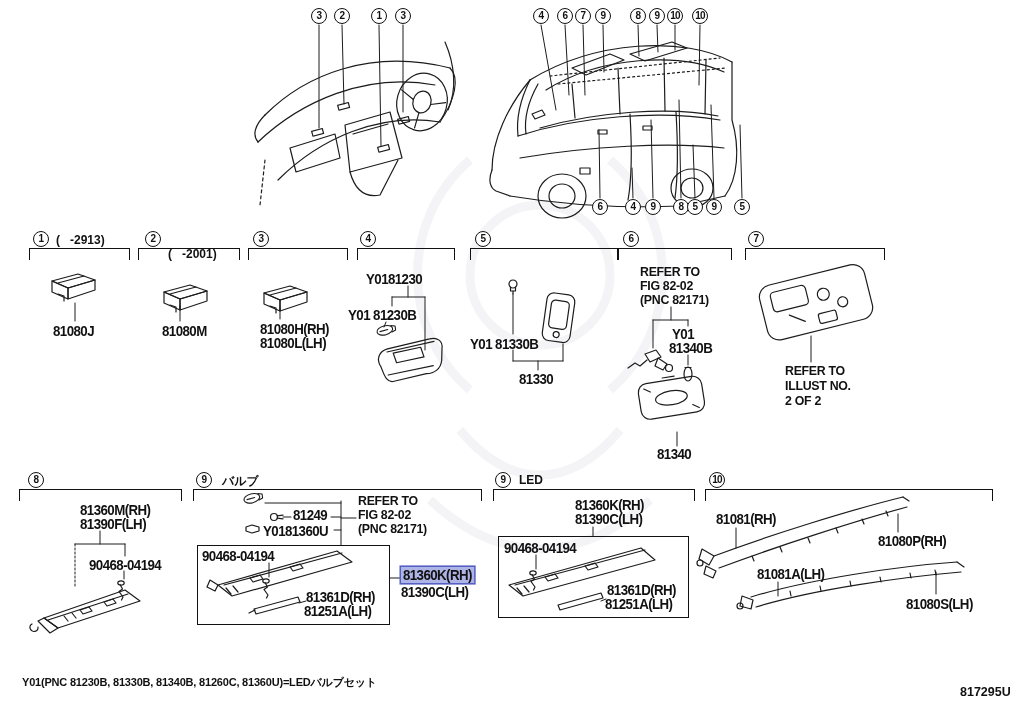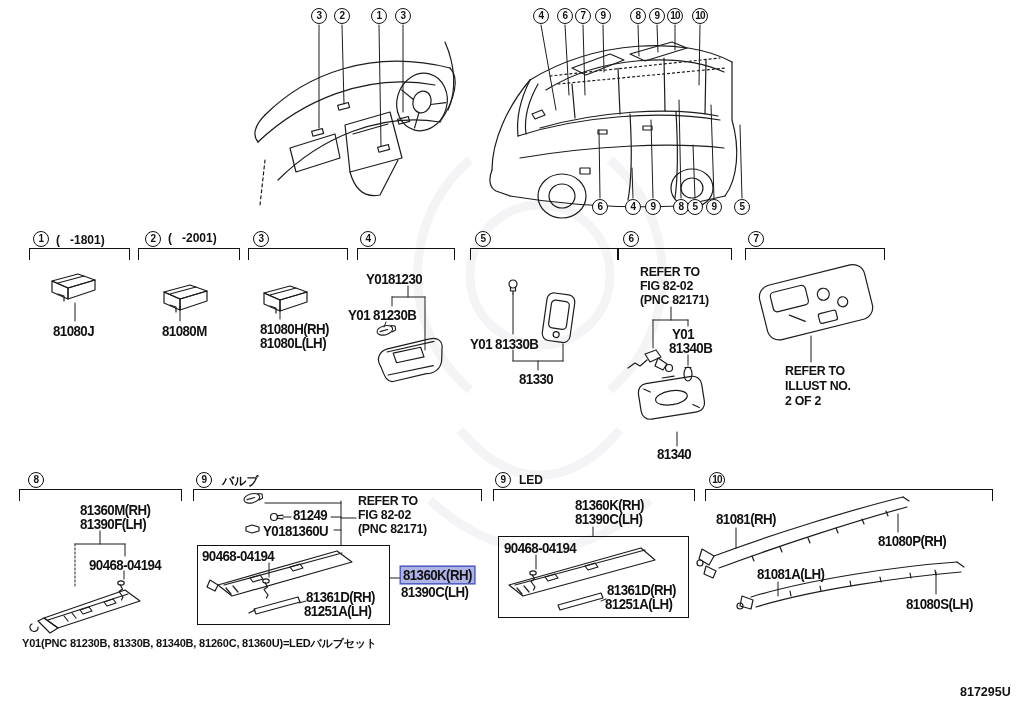--- a/index.html
+++ b/index.html
@@ -329,25 +329,25 @@
 
 <div class="cl" style="left:592px;top:199px">6</div>
 <div class="cl" style="left:625px;top:199px">4</div>
 <div class="cl" style="left:645px;top:199px">9</div>
 <div class="cl" style="left:673px;top:199px">8</div>
 <div class="cl" style="left:687px;top:199px">5</div>
 <div class="cl" style="left:706px;top:199px">9</div>
 <div class="cl" style="left:734px;top:199px">5</div>
 
 <div class="cl" style="left:33px;top:231px">1</div>
-<div class="sm" style="left:56px;top:233px">(   -1801)</div>
+<div class="sm" style="left:56px;top:233px">(   -2913)</div>
 <div class="bk" style="left:29px;top:248px;width:101px"></div>
 
 <div class="cl" style="left:145px;top:231px">2</div>
-<div class="sm" style="left:168px;top:231px">(   -2001)</div>
+<div class="sm" style="left:168px;top:247px">(   -2001)</div>
 <div class="bk" style="left:138px;top:248px;width:102px"></div>
 
 <div class="cl" style="left:253px;top:231px">3</div>
 <div class="bk" style="left:248px;top:248px;width:100px"></div>
 
 <div class="cl" style="left:360px;top:231px">4</div>
 <div class="bk" style="left:357px;top:248px;width:98px"></div>
 
 <div class="cl" style="left:475px;top:231px">5</div>
 <div class="bk" style="left:470px;top:248px;width:148px"></div>
@@ -415,16 +415,16 @@
 <div class="box" style="left:498px;top:536px;width:191px;height:82px"></div>
 <div class="pl" style="left:504px;top:540px">90468-04194</div>
 <div class="pl" style="left:607px;top:582px">81361D(RH)</div>
 <div class="pl" style="left:605px;top:596px">81251A(LH)</div>
 
 <div class="pl" style="left:716px;top:511px">81081(RH)</div>
 <div class="pl" style="left:878px;top:533px">81080P(RH)</div>
 <div class="pl" style="left:757px;top:566px">81081A(LH)</div>
 <div class="pl" style="left:906px;top:596px">81080S(LH)</div>
 
-<div class="note" style="left:22px;top:636px">Y01(PNC 81230B, 81330B, 81340B, 81260C, 81360U)=LEDバルブセット</div>
+<div class="note" style="left:22px;top:675px">Y01(PNC 81230B, 81330B, 81340B, 81260C, 81360U)=LEDバルブセット</div>
 <div class="doc" style="left:960px;top:685px">817295U</div>
 
 </div>
 
 </body></html>

